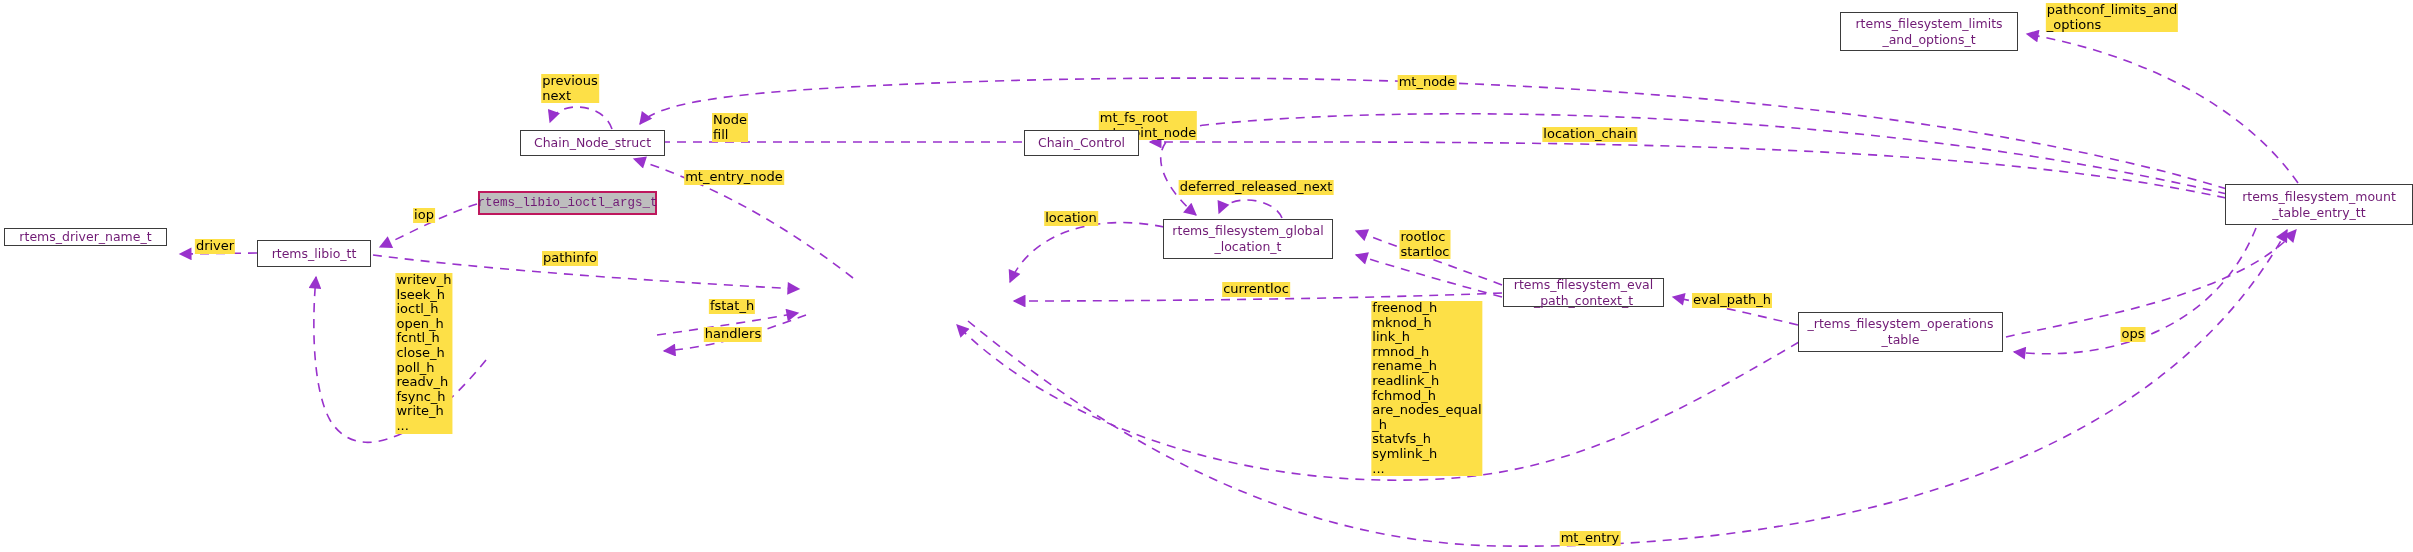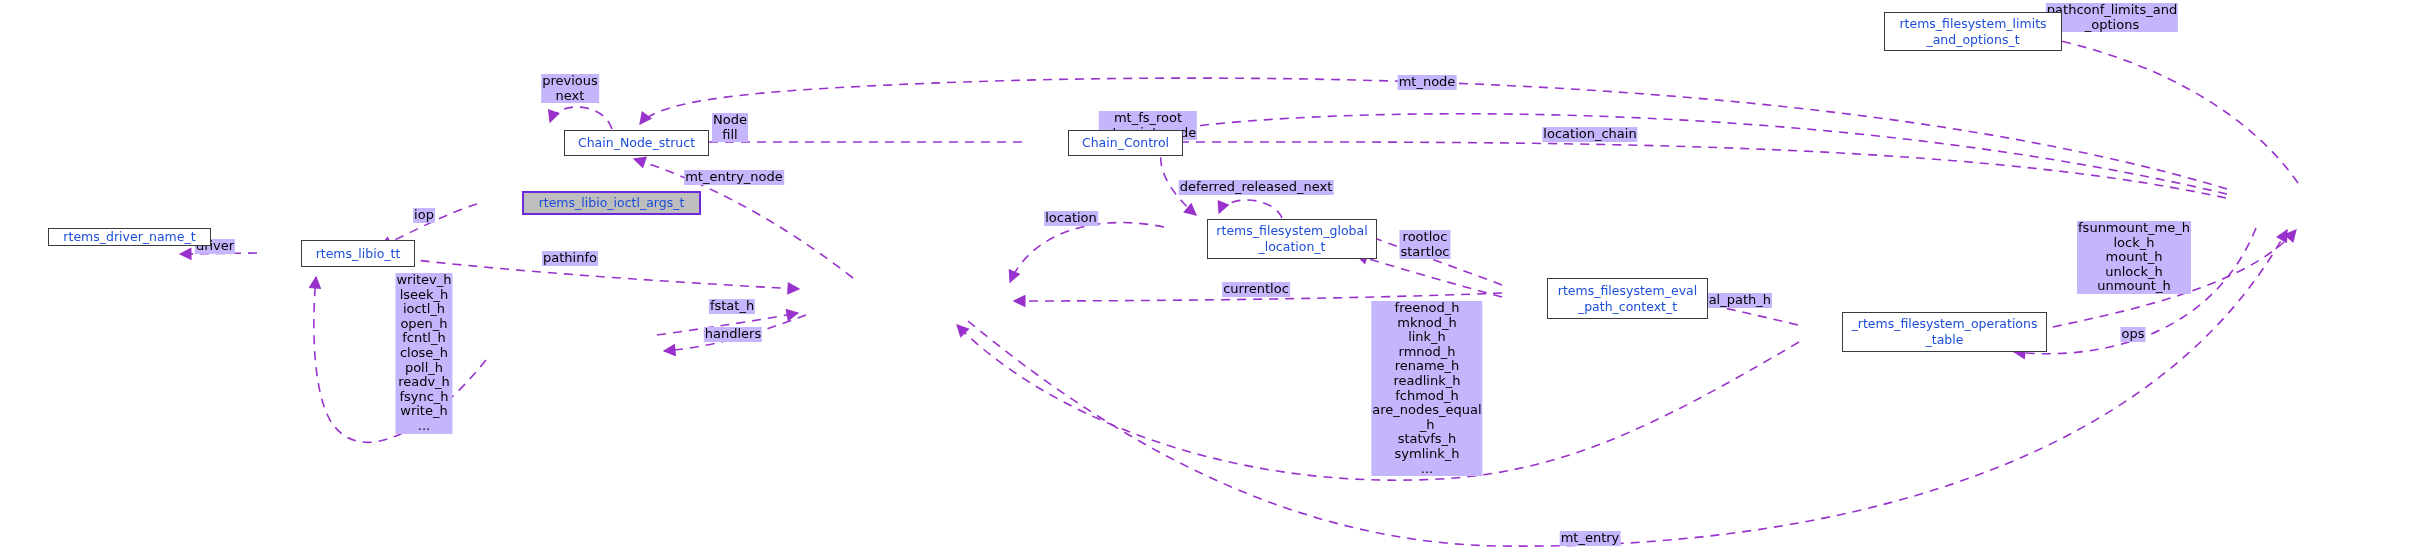--- a/index.html
+++ b/index.html
@@ -3,25 +3,25 @@
 <meta charset="utf-8">
 <style>
   html,body{margin:0;padding:0;background:#ffffff;}
   #canvas{position:relative;width:2413px;height:552px;background:#ffffff;
           font-family:"DejaVu Sans","Liberation Sans",sans-serif;overflow:hidden;}
   #edges{position:absolute;left:0;top:0;z-index:1;}
   .edge{fill:none;stroke:#9932CC;stroke-width:1.6;stroke-dasharray:9 7;}
   .node{position:absolute;z-index:3;box-sizing:border-box;
         background:#ffffff;border:1.4px solid #3b3b3b;
         display:flex;align-items:center;justify-content:center;text-align:center;
-        font-size:12.5px;line-height:16px;color:#1d4ed8;white-space:pre-line;cursor:pointer;margin-left:44px;}
-  .node.gray{background:#bebebe;border:2px solid #6d28d9;}
+        font-size:12.5px;line-height:16px;color:#701a75;white-space:pre-line;cursor:pointer;}
+  .node.gray{background:#bebebe;border:2px solid #be185d;font-family:Liberation Mono, monospace;}
   .elabel{position:absolute;z-index:2;transform:translateX(-50%);
-          font-size:13px;line-height:14.6px;color:#000;text-align:center;
-          white-space:pre-line;background:#c4b5fd;padding:0 1px;}
+          font-size:13px;line-height:14.6px;color:#000;
+          white-space:pre-line;background:#fde047;padding:0 1px;}
 </style>
 </head>
 <body>
 
 <div id="canvas">
 
   <svg id="edges" width="2413" height="552" viewBox="0 0 2413 552">
     <defs>
       <marker id="arrow" viewBox="0 0 10 10" refX="9" refY="5" markerWidth="9" markerHeight="8" orient="auto-start-reverse">
         <path d="M0,0 L10,5 L0,10 z" fill="#9932CC"></path>
@@ -52,26 +52,28 @@
     <path class="edge" marker-end="url(#arrow)" d="M 968 321 C 1100 430, 1280 543, 1500 546 C 1800 550, 2150 480, 2287 230"></path>
   </svg>
 
   <div class="node" style="left:4px;top:228px;width:163px;height:18px">rtems_driver_name_t</div>
   <div class="node" style="left:257px;top:240px;width:114px;height:27px">rtems_libio_tt</div>
   <div class="node" style="left:520px;top:130px;width:145px;height:26px">Chain_Node_struct</div>
   <div class="node gray" style="left:478px;top:191px;width:179px;height:24px">rtems_libio_ioctl_args_t</div>
   <div class="node" style="left:1024px;top:130px;width:115px;height:26px">Chain_Control</div>
   <div class="node" style="left:1163px;top:219px;width:170px;height:40px">rtems_filesystem_global
 _location_t</div>
-  <div class="node" style="left:1503px;top:278px;width:161px;height:41px">rtems_filesystem_eval
+  <div class="node" style="left:1503px;top:278px;width:161px;height:29px">rtems_filesystem_eval
 _path_context_t</div>
   <div class="node" style="left:1798px;top:312px;width:205px;height:40px">_rtems_filesystem_operations
 _table</div>
   <div class="node" style="left:1840px;top:12px;width:178px;height:39px">rtems_filesystem_limits
 _and_options_t</div>
+  <div class="node" style="left:2225px;top:184px;width:188px;height:41px">rtems_filesystem_mount
+_table_entry_tt</div>
 
   <div class="elabel" style="left:215px;top:239px">driver</div>
   <div class="elabel" style="left:424px;top:208px">iop</div>
   <div class="elabel" style="left:570px;top:74px">previous
 next</div>
   <div class="elabel" style="left:730px;top:113px">Node
 fill</div>
   <div class="elabel" style="left:1427px;top:75px">mt_node</div>
   <div class="elabel" style="left:1590px;top:127px">location_chain</div>
   <div class="elabel" style="left:734px;top:170px">mt_entry_node</div>
@@ -102,23 +104,18 @@
 rmnod_h
 rename_h
 readlink_h
 fchmod_h
 are_nodes_equal
 _h
 statvfs_h
 symlink_h
 ...</div>
   <div class="elabel" style="left:1732px;top:293px">eval_path_h</div>
-  <div class="elabel" style="left:2134px;top:221px">fsunmount_me_h
-lock_h
-mount_h
-unlock_h
-unmount_h</div>
   <div class="elabel" style="left:2133px;top:327px">ops</div>
   <div class="elabel" style="left:2112px;top:3px">pathconf_limits_and
 _options</div>
   <div class="elabel" style="left:1590px;top:531px">mt_entry</div>
 
 </div>
 
 </body></html>

